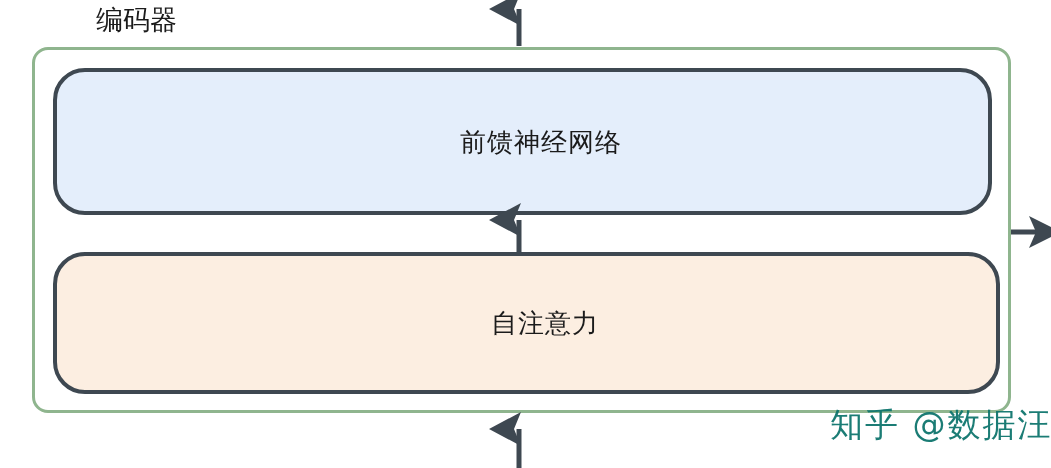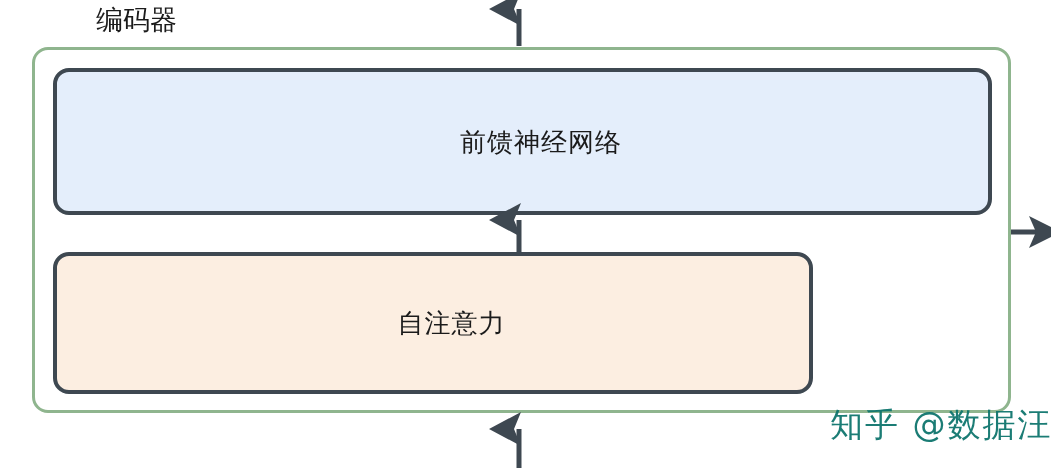--- a/index.html
+++ b/index.html
@@ -40,21 +40,21 @@
     color: #1b1b1b;
     white-space: nowrap;
     letter-spacing: 0px;
   }
 
   
   .block {
     position: absolute;
     box-sizing: border-box;
     border: 4px solid #3e4851;
-    border-radius: 16px;
+    border-radius: 32px;
     display: flex;
     align-items: center;
     justify-content: center;
     padding-left: 37px;
   }
   .block-label {
     font-size: 26px;
     color: #1b1b1b;
     line-height: 1;
     letter-spacing: 1px;
@@ -63,21 +63,21 @@
   #ffn-block {
     left: 37px;
     top: 68px;
     width: 939px;
     height: 147px;
     background: #e4eefb;
   }
   #attn-block {
     left: 37px;
     top: 252px;
-    width: 760px;
+    width: 947px;
     height: 142px;
     background: #fceee1;
   }
 
   
   #arrows {
     position: absolute;
     left: 0;
     top: 0;
     width: 1051px;

